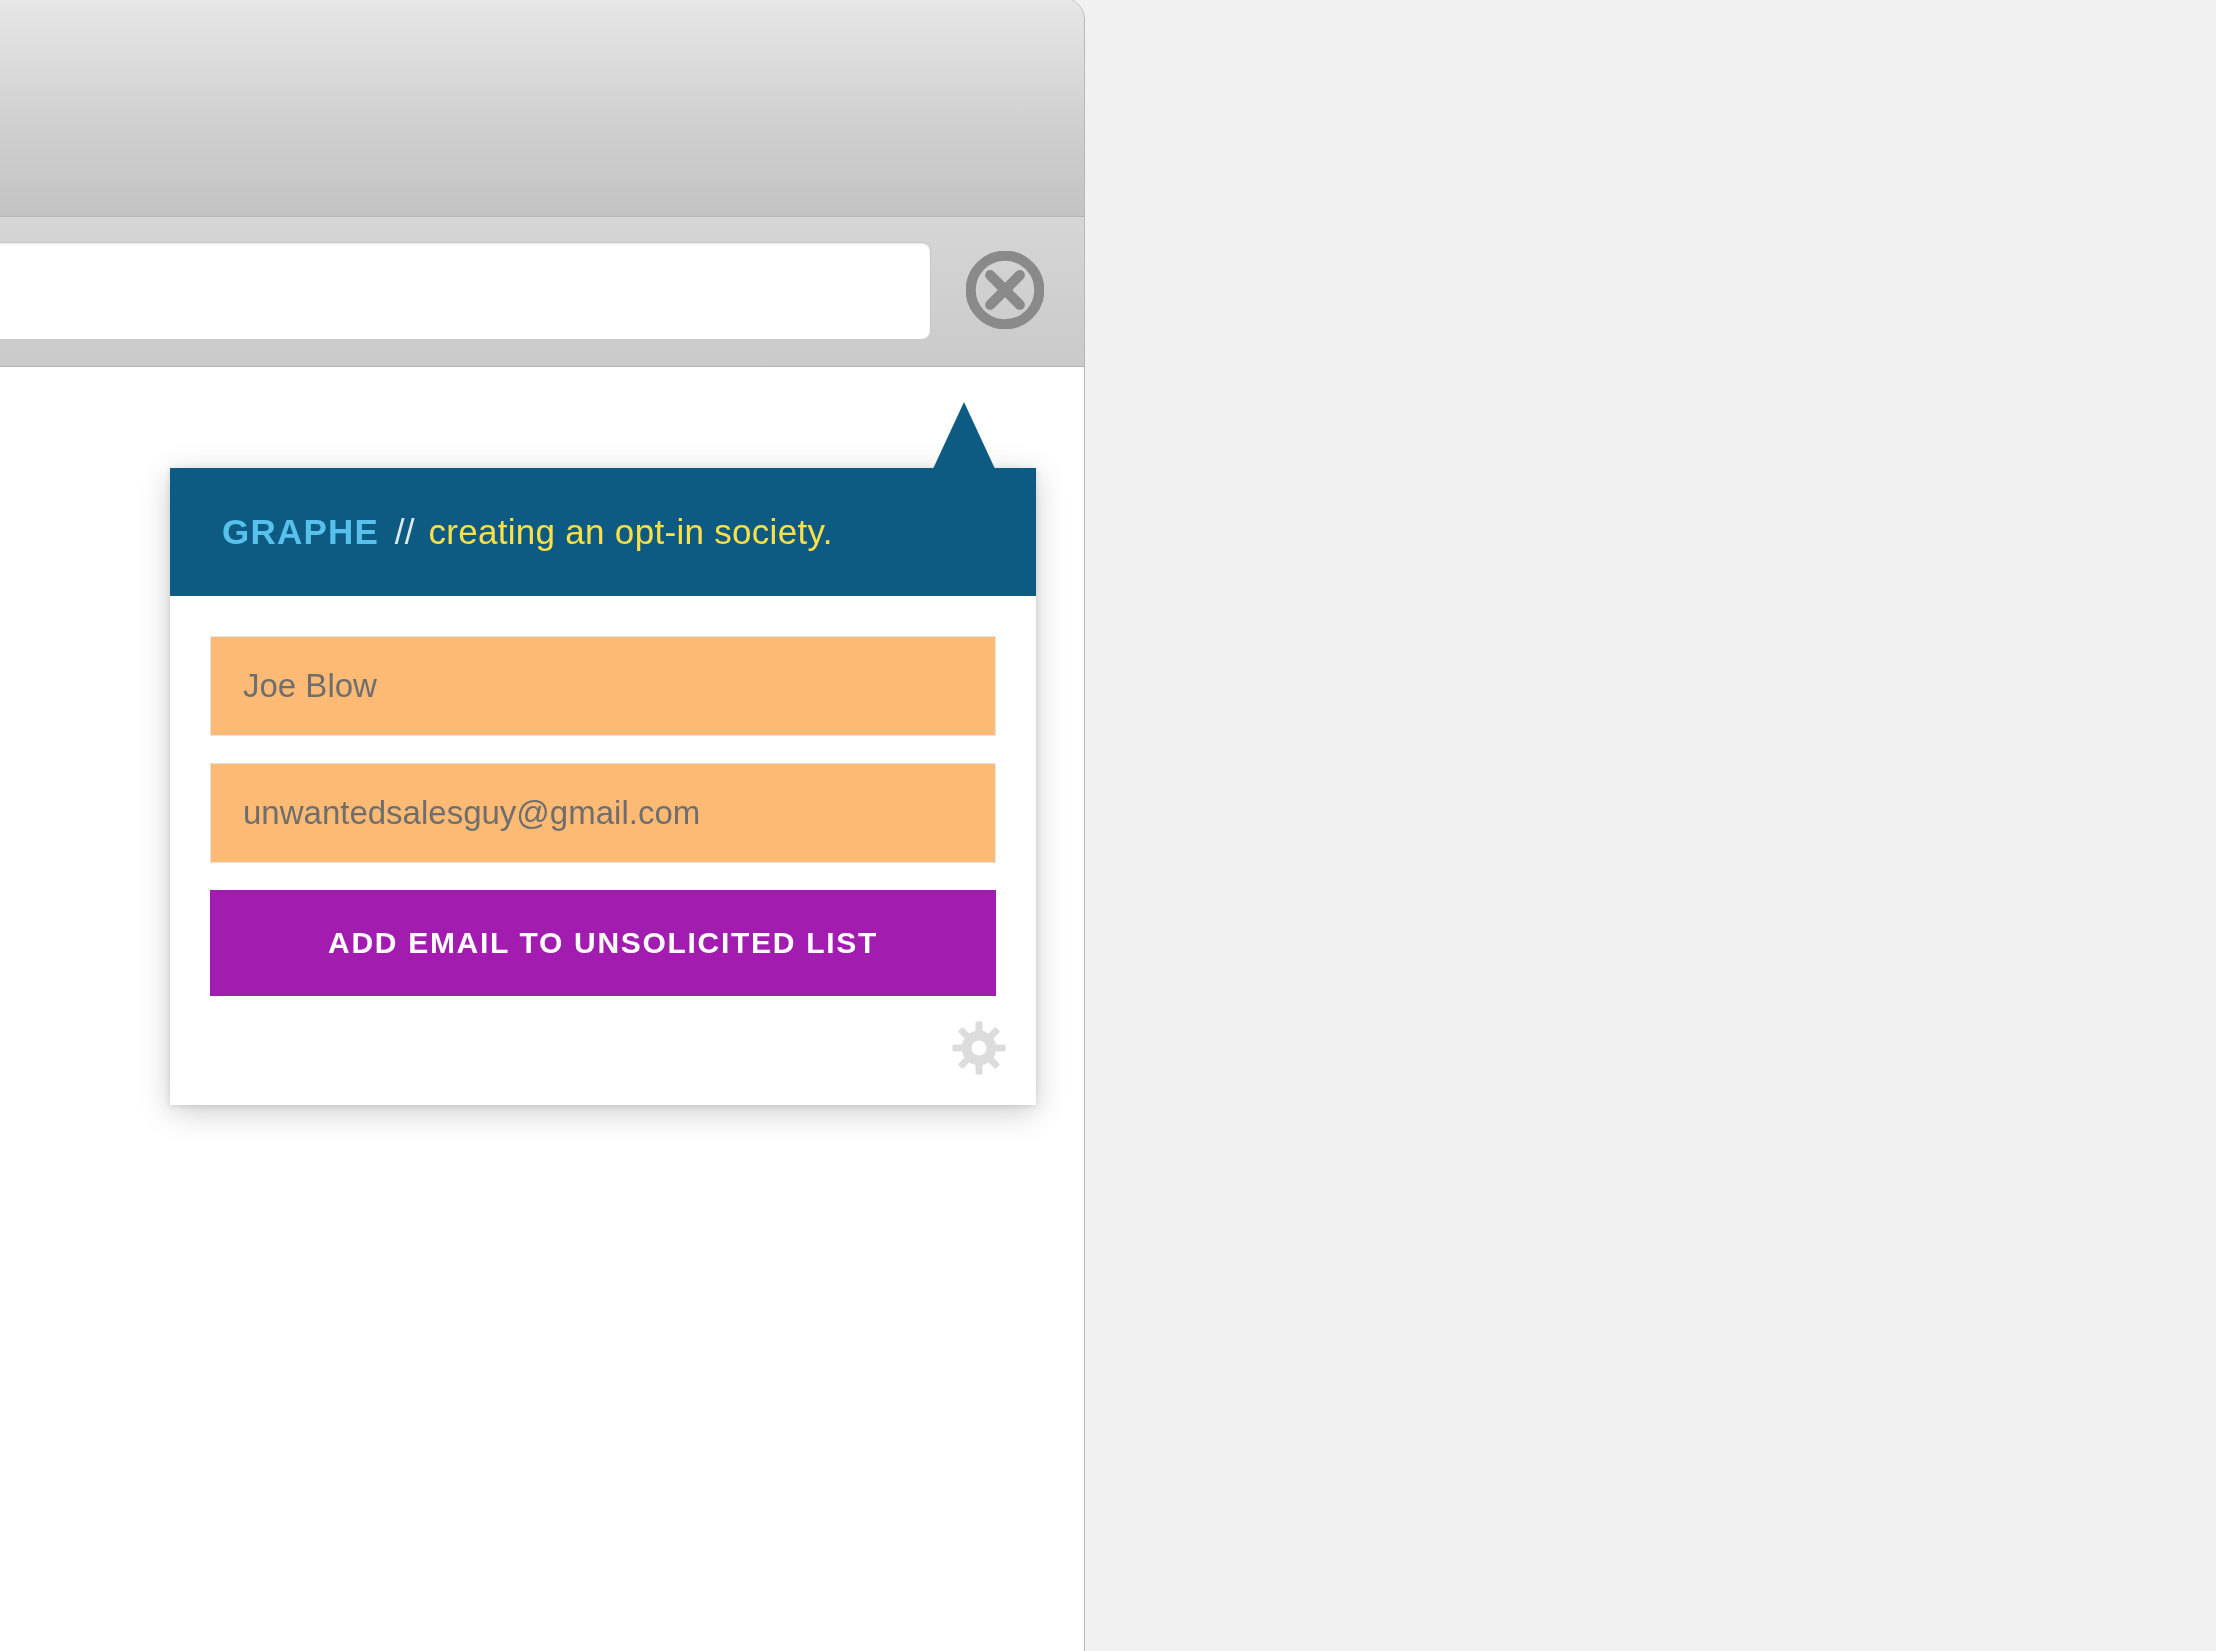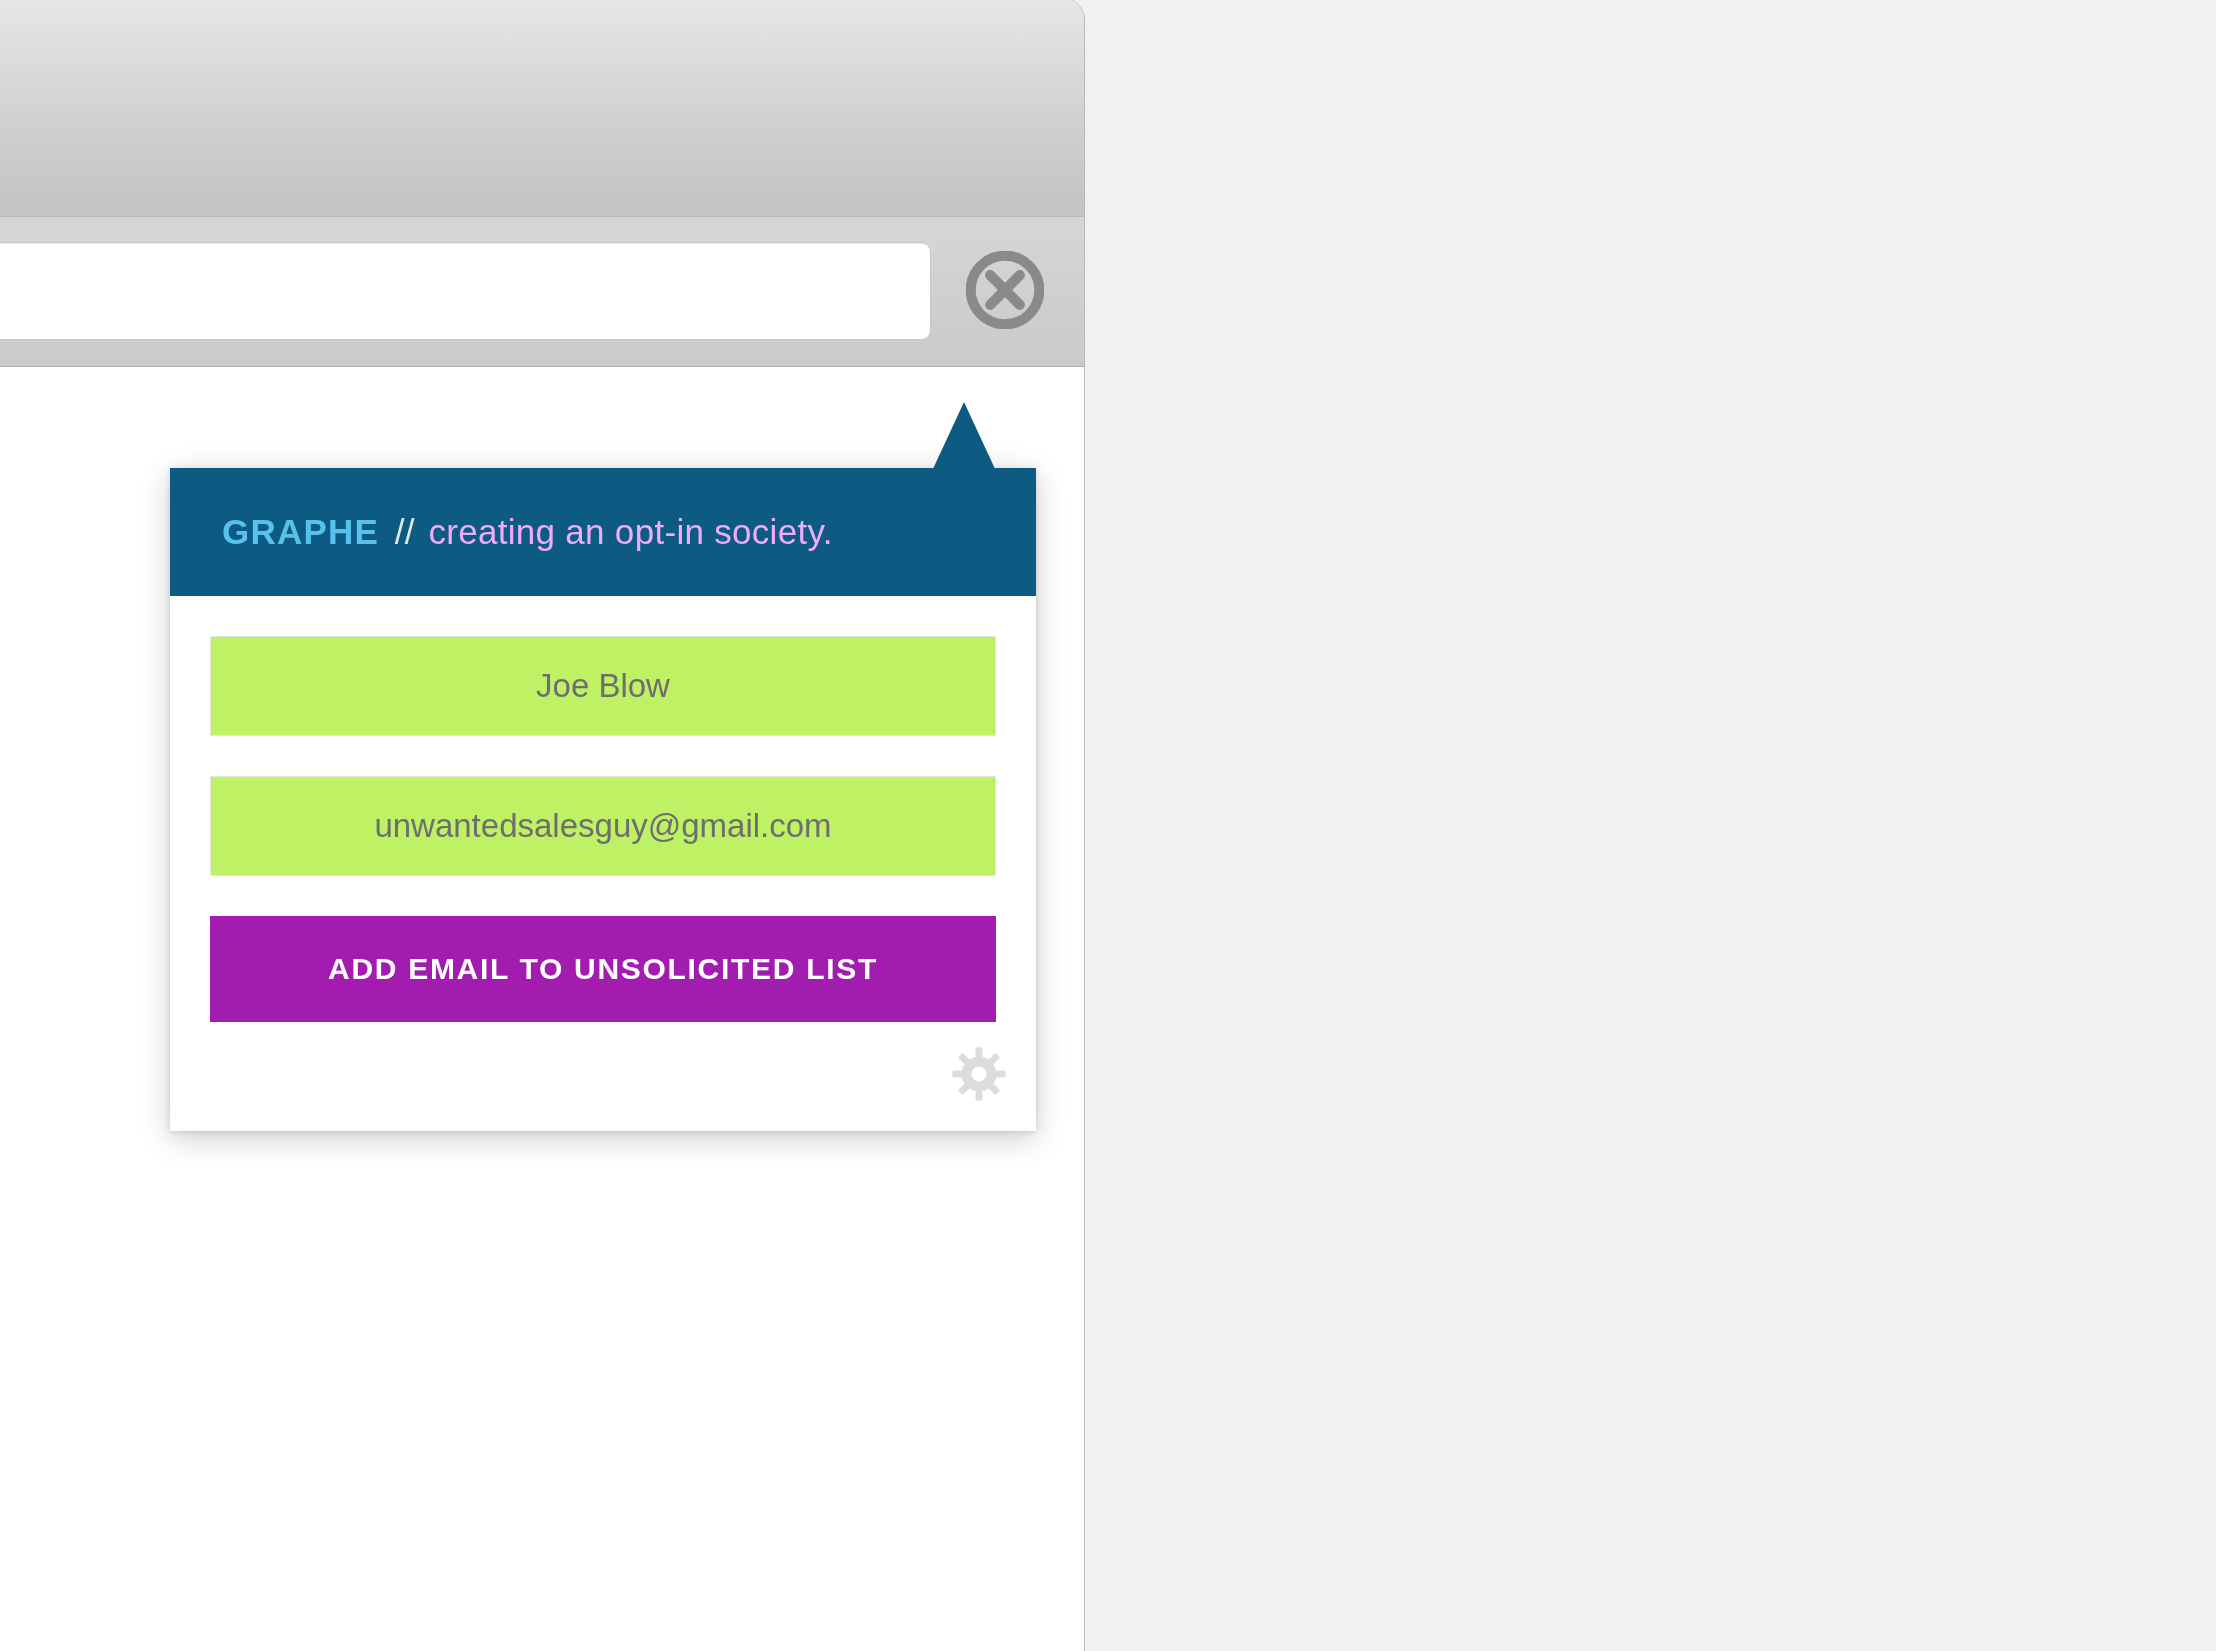--- a/index.html
+++ b/index.html
@@ -102,38 +102,37 @@
     color: #57c1ec;
     font-weight: 700;
     letter-spacing: 1.2px;
   }
   .popover-header .sep {
     color: #dfeaef;
     font-weight: 400;
     margin: 0 3.5px 0 5.8px;
   }
   .popover-header .tagline {
-    color: #f0abfc;
+    color: #fde047;
     font-weight: 400;
     margin-top: 37px;
   }
   .popover-body {
     padding: 40px 40px 17.3px 40px;
   }
   .field {
     width: 100%;
     border: 1.2px solid #e4e4e4;
-    background: #bef264;
+    background: #fdba74;
     padding: 30px 32px;
     font-size: 33px;
     color: #6e6e6e;
-    margin-bottom: 40px;
+    margin-bottom: 27px;
     font-family: inherit;
     outline: none;
-    text-align: center;
   }
   .primary-btn {
     width: 100%;
     background: #a21caf;
     color: #ffffff;
     border: none;
     padding: 36px 11.5px;
     font-size: 30px;
     font-weight: 700;
     letter-spacing: 1.7px;

